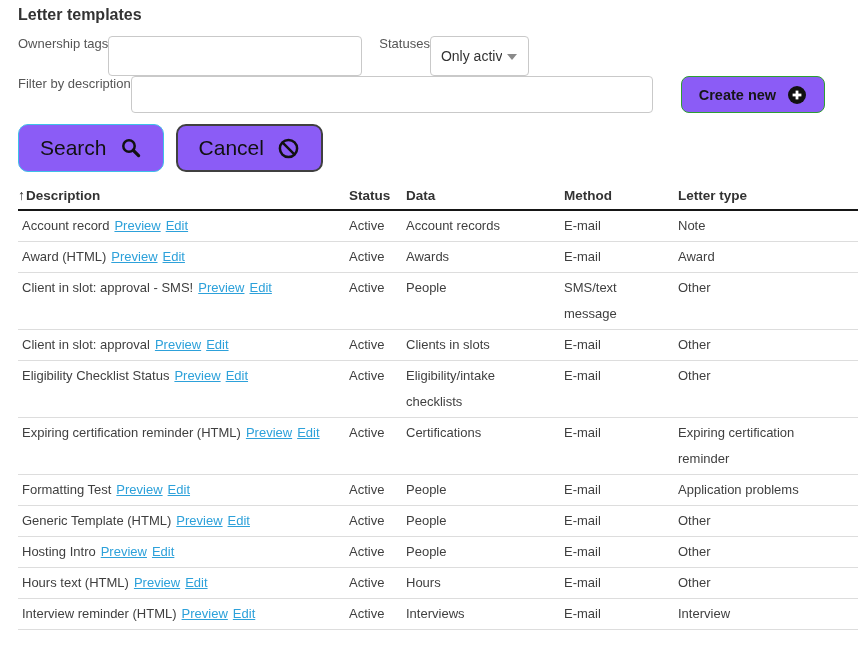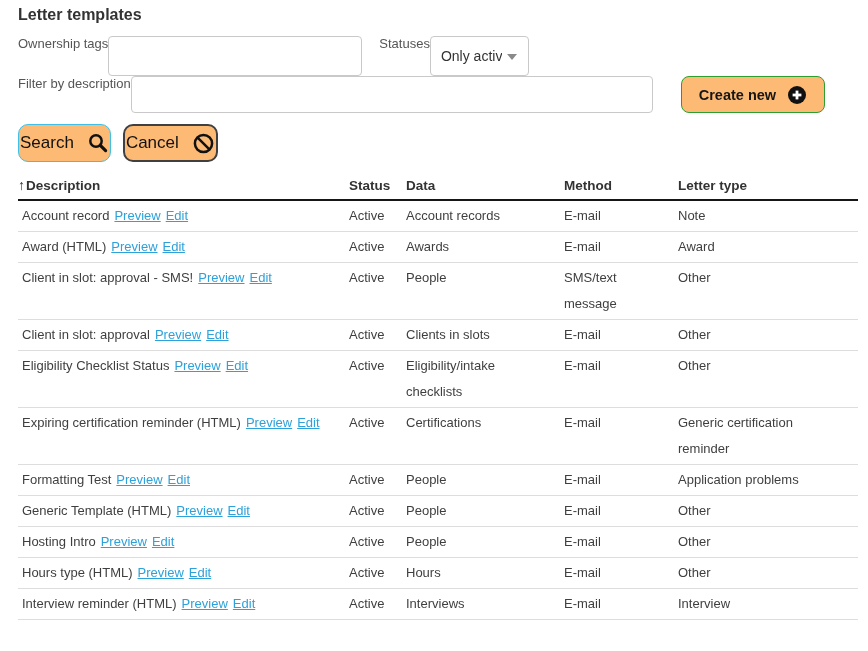--- a/index.html
+++ b/index.html
@@ -47,41 +47,41 @@
     width: 0; height: 0;
     border-left: 5px solid transparent;
     border-right: 5px solid transparent;
     border-top: 6px solid #8a8a8a;
     pointer-events: none;
   }
   .filter-row2 { display: flex; align-items: flex-end; gap: 28px; }
   .w-filterdesc { width: 522px; height: 37px; }
   button {
     font-family: "Liberation Sans", sans-serif;
-    background: #fdba74;
+    background: #8b5cf6;
     cursor: pointer;
   }
   .btn-create {
     height: 37px;
     padding: 0 17px;
     border: 1.5px solid #2e9e33;
     border-radius: 8px;
     font-size: 14.5px;
     font-weight: 600;
     color: #161616;
     display: inline-flex; align-items: center; gap: 11px;
   }
   .button-row { display: flex; gap: 12px; margin: 11px 0 0 18px; }
   .btn-search, .btn-cancel {
-    height: 38px;
+    height: 48px;
     border-radius: 10px;
-    font-size: 17px;
+    font-size: 21px;
     color: #111;
     display: inline-flex; align-items: center; gap: 13px;
-    padding: 0 1px;
+    padding: 0 21px;
   }
   .btn-search { border: 1.5px solid #3fc0e8; }
   .btn-cancel { border: 2px solid #404040; }
   .btn-icon { display: inline-flex; align-items: center; }
 
   table.tpl-table {
     width: 840px;
     margin: 13px 10px 0 18px;
     border-collapse: collapse;
     table-layout: fixed;
@@ -232,21 +232,21 @@
         <td>Active</td>
         <td>Eligibility/intake checklists</td>
         <td>E-mail</td>
         <td>Other</td>
       </tr>
       <tr>
         <td class="cell-desc"><span>Expiring certification reminder (HTML)</span><a>Preview</a><a>Edit</a></td>
         <td>Active</td>
         <td>Certifications</td>
         <td>E-mail</td>
-        <td>Generic certification reminder</td>
+        <td>Expiring certification reminder</td>
       </tr>
       <tr>
         <td class="cell-desc"><span>Formatting Test</span><a>Preview</a><a>Edit</a></td>
         <td>Active</td>
         <td>People</td>
         <td>E-mail</td>
         <td>Application problems</td>
       </tr>
       <tr>
         <td class="cell-desc"><span>Generic Template (HTML)</span><a>Preview</a><a>Edit</a></td>
@@ -256,21 +256,21 @@
         <td>Other</td>
       </tr>
       <tr>
         <td class="cell-desc"><span>Hosting Intro</span><a>Preview</a><a>Edit</a></td>
         <td>Active</td>
         <td>People</td>
         <td>E-mail</td>
         <td>Other</td>
       </tr>
       <tr>
-        <td class="cell-desc"><span>Hours type (HTML)</span><a>Preview</a><a>Edit</a></td>
+        <td class="cell-desc"><span>Hours text (HTML)</span><a>Preview</a><a>Edit</a></td>
         <td>Active</td>
         <td>Hours</td>
         <td>E-mail</td>
         <td>Other</td>
       </tr>
       <tr>
         <td class="cell-desc"><span>Interview reminder (HTML)</span><a>Preview</a><a>Edit</a></td>
         <td>Active</td>
         <td>Interviews</td>
         <td>E-mail</td>

